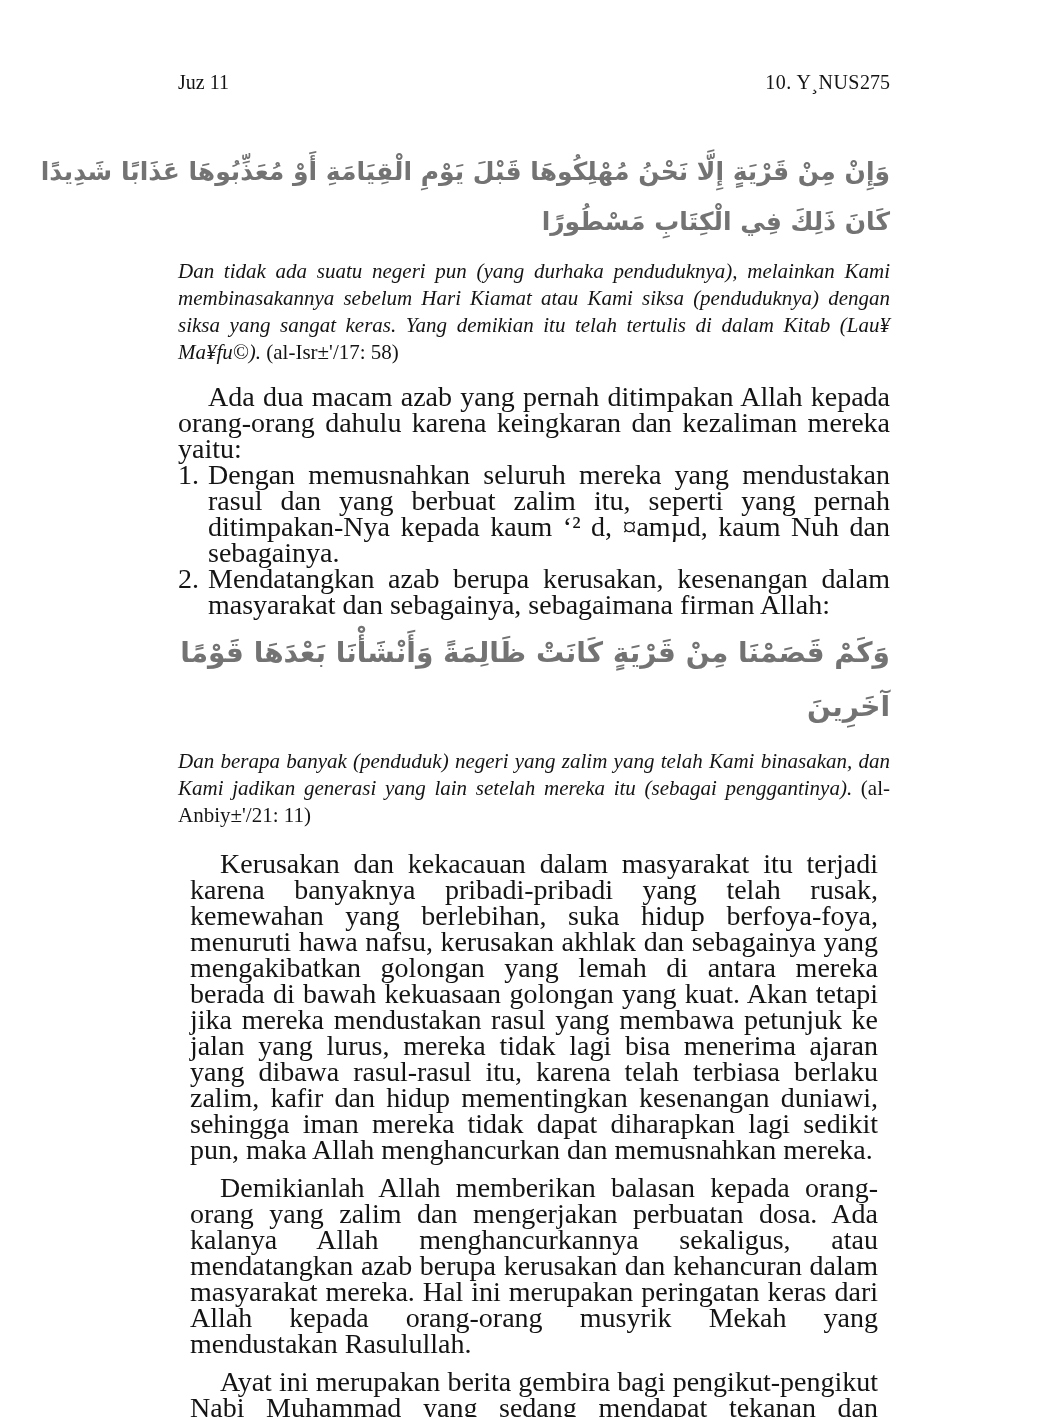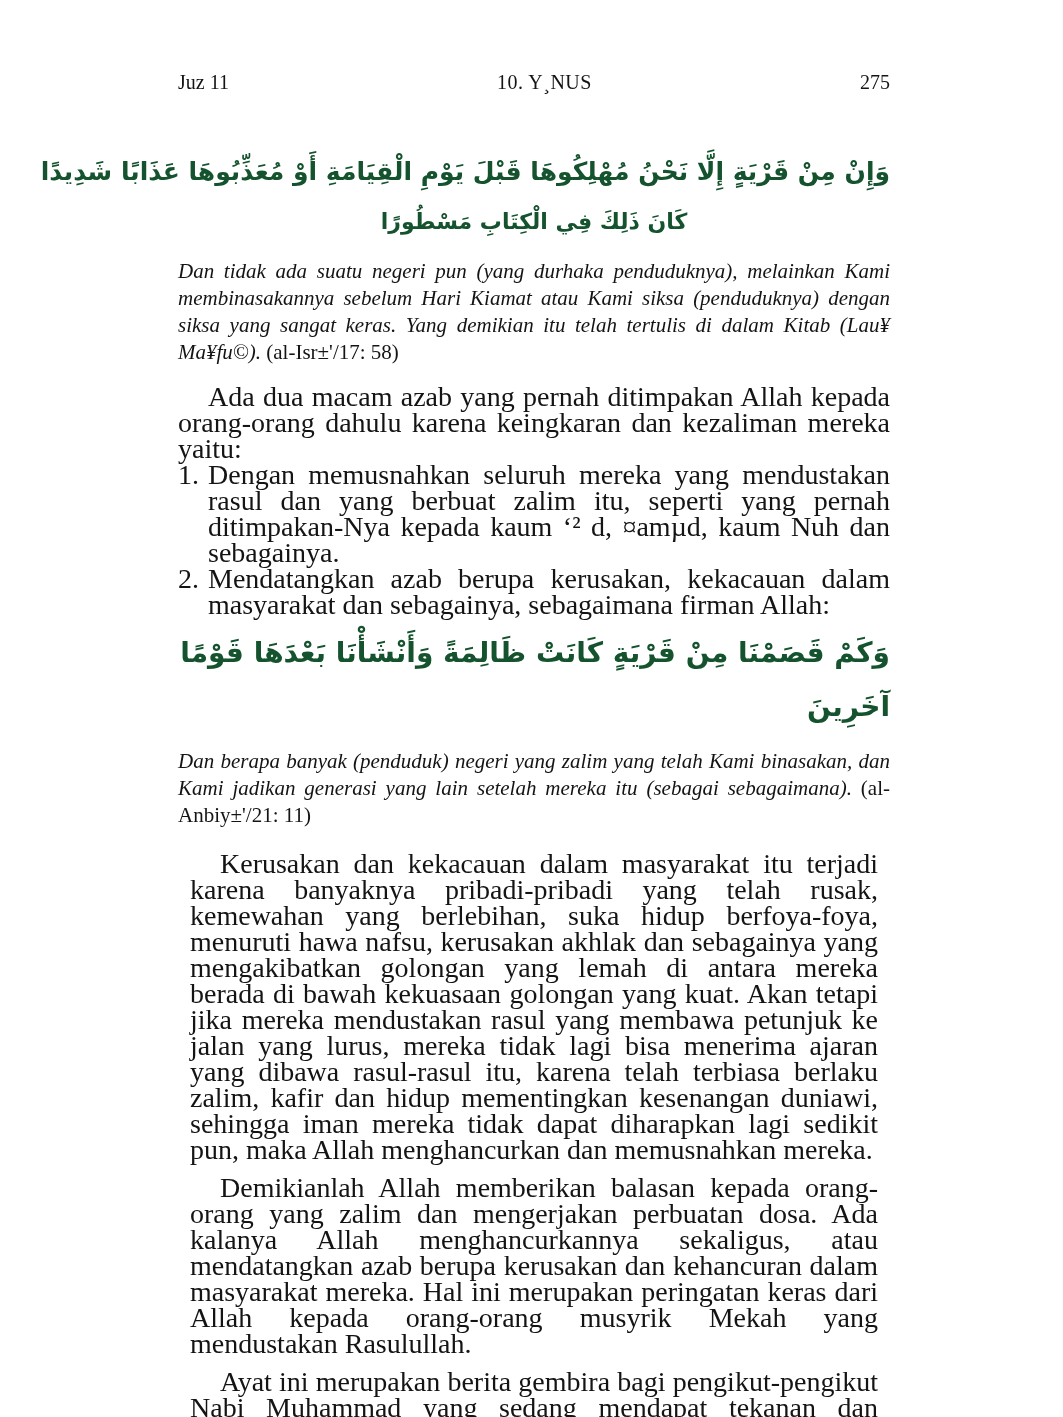--- a/index.html
+++ b/index.html
@@ -6,28 +6,28 @@
   .page{
     width:1063px;height:1417px;background:#ffffff;position:relative;
     margin:0 auto;box-sizing:border-box;color:#141414;
     font-family:"Liberation Serif", serif;
   }
   .content{position:absolute;left:178px;top:0;width:712px;}
   .running-head{
     display:flex;justify-content:space-between;align-items:baseline;
     margin-top:70px;font-size:20px;line-height:24px;
   }
-  .running-head .center{flex:1;text-align:center;letter-spacing:0.5px;font-family:Liberation Serif, serif;}
+  .running-head .center{flex:1;text-align:right;letter-spacing:0.5px;font-family:Liberation Serif, serif;}
   .arabic-block{
     direction:rtl;text-align:center;font-family:"DejaVu Sans", sans-serif;
-    font-weight:bold;color:#14532d;
+    font-weight:bold;color:#737373;
   }
   .arabic-1{margin-top:50px;}
   .arabic-1 .l1{font-size:25px;line-height:56px;white-space:nowrap;}
-  .arabic-1 .l2{font-size:22px;line-height:44px;}
+  .arabic-1 .l2{font-size:25px;line-height:44px;text-align:right;}
   .arabic-2{margin-top:8px;font-size:28px;line-height:54px;text-align:right;}
   .trans{
     margin-top:14px;font-size:21px;line-height:27px;text-align:justify;
   }
   .trans .it{font-style:italic;}
   .trans .ref{font-style:normal;}
   .body-text{font-size:28px;line-height:26px;text-align:justify;}
   .intro{margin-top:18px;text-indent:30px;}
   .list-item{position:relative;padding-left:30px;}
   .list-item .num{position:absolute;left:0;top:0;}
@@ -57,27 +57,27 @@
 
     <div class="body-text intro">Ada dua macam azab yang pernah ditimpakan Allah kepada orang-orang dahulu karena keingkaran dan kezaliman mereka yaitu:</div>
 
     <div class="body-text list-item">
       <span class="num">1.</span>
       <span>Dengan memusnahkan seluruh mereka yang mendustakan rasul dan yang berbuat zalim itu, seperti yang pernah ditimpakan-Nya kepada kaum ‘²  d, ¤amµd, kaum Nuh dan sebagainya.</span>
     </div>
 
     <div class="body-text list-item">
       <span class="num">2.</span>
-      <span>Mendatangkan azab berupa kerusakan, kekacauan dalam masyarakat dan sebagainya, sebagaimana firman Allah:</span>
+      <span>Mendatangkan azab berupa kerusakan, kesenangan dalam masyarakat dan sebagainya, sebagaimana firman Allah:</span>
     </div>
 
     <div class="arabic-block arabic-2">وَكَمْ قَصَمْنَا مِنْ قَرْيَةٍ كَانَتْ ظَالِمَةً وَأَنْشَأْنَا بَعْدَهَا قَوْمًا آخَرِينَ</div>
 
     <div class="trans">
-      <span class="it">Dan berapa banyak (penduduk) negeri yang zalim yang telah Kami binasakan, dan Kami jadikan generasi yang lain setelah mereka itu (sebagai sebagaimana).</span><span class="ref"> (al-Anbiy±'/21: 11)</span>
+      <span class="it">Dan berapa banyak (penduduk) negeri yang zalim yang telah Kami binasakan, dan Kami jadikan generasi yang lain setelah mereka itu (sebagai penggantinya).</span><span class="ref"> (al-Anbiy±'/21: 11)</span>
     </div>
 
     <div class="paragraphs">
       <p class="body-text para">Kerusakan dan kekacauan dalam masyarakat itu terjadi karena banyaknya pribadi-pribadi yang telah rusak, kemewahan yang berlebihan, suka hidup berfoya-foya, menuruti hawa nafsu, kerusakan akhlak dan sebagainya yang mengakibatkan golongan yang lemah di antara mereka berada di bawah kekuasaan golongan yang kuat. Akan tetapi jika mereka mendustakan rasul yang membawa petunjuk ke jalan yang lurus, mereka tidak lagi bisa menerima ajaran yang dibawa rasul-rasul itu, karena telah terbiasa berlaku zalim, kafir dan hidup mementingkan kesenangan duniawi, sehingga iman mereka tidak dapat diharapkan lagi sedikit pun, maka Allah menghancurkan dan memusnahkan mereka.</p>
       <p class="body-text para">Demikianlah Allah memberikan balasan kepada orang-orang yang zalim dan mengerjakan perbuatan dosa. Ada kalanya Allah menghancurkannya sekaligus, atau mendatangkan azab berupa kerusakan dan kehancuran dalam masyarakat mereka. Hal ini merupakan peringatan keras dari Allah kepada orang-orang musyrik Mekah yang mendustakan Rasulullah.</p>
       <p class="body-text para">Ayat ini merupakan berita gembira bagi pengikut-pengikut Nabi Muhammad yang sedang mendapat tekanan dan siksaan orang-orang</p>
     </div>
 
   </div>
 </div>

